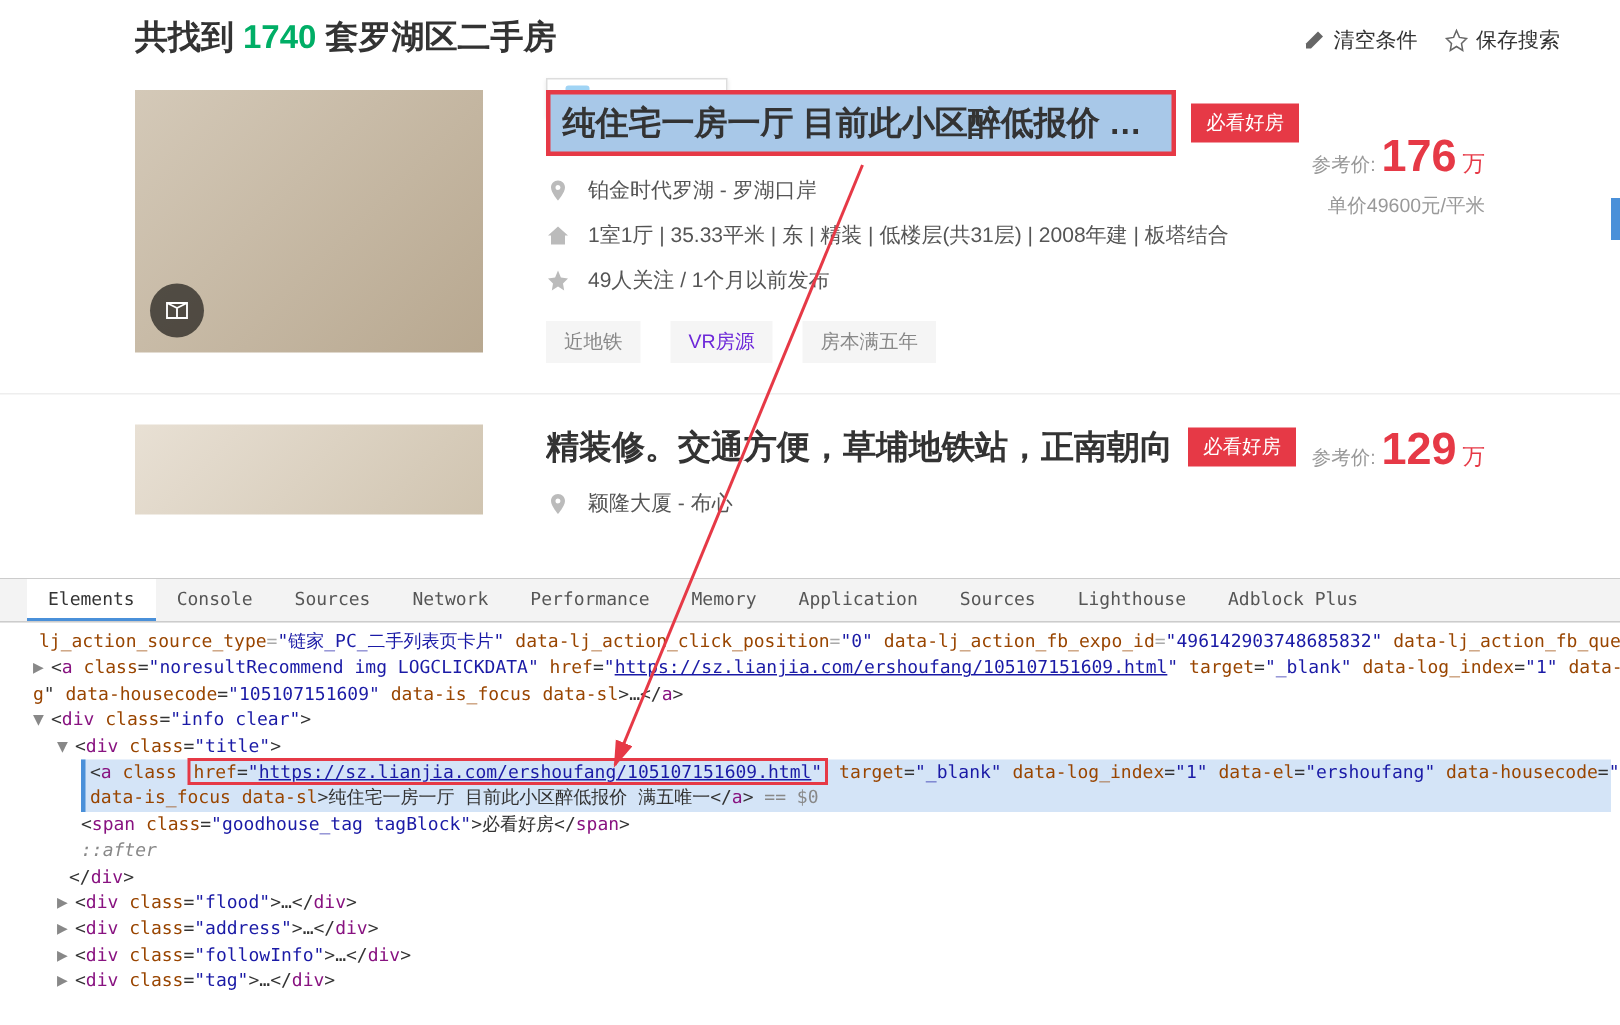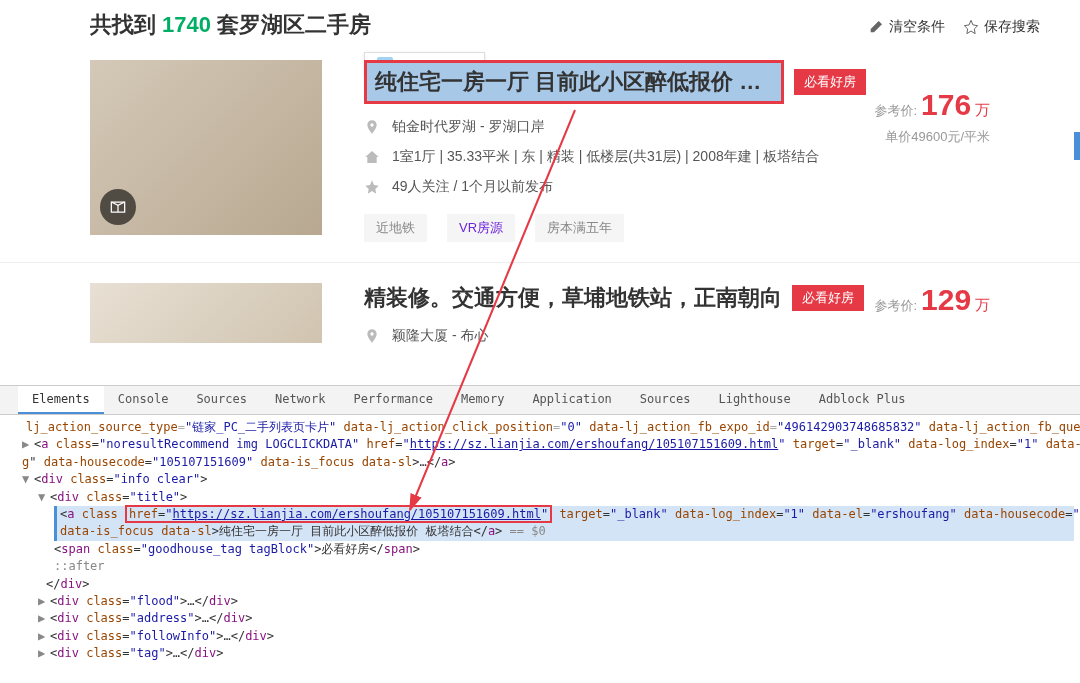--- a/index.html
+++ b/index.html
@@ -43,21 +43,21 @@
     .dt-line { white-space: pre; }
     .dt-line.cut { color: #aaa; margin-left: 20px; }
     .dt-line.hl { background: #d4e4f7; border-left: 3px solid #4a90d9; padding-left: 3px; }
     .arrow { color: #888; display: inline-block; width: 12px; }
     .tag-html { color: #881280; }
     .attr-name { color: #994500; text-align: right; }
     .attr-val { color: #1a1aa6; }
     .attr-url { color: #1a1aa6; text-decoration: underline; }
     .comment { color: #236e25; }
     .txt { color: #333; }
-    .pseudo { color: #888; }
+    .pseudo { color: #888; font-style: italic; }
     .redbox { border: 2.5px solid #e63946; padding: 0 2px; }
     .selsize { color: #888; }
     
     .arrow-line { position: absolute; pointer-events: none; z-index: 5; }
   </style>
 </head>
 <body>
 
 <div class="top-section">
   <div class="result-count">
@@ -176,21 +176,21 @@
     <div class="dt-tab">Lighthouse</div>
     <div class="dt-tab">Adblock Plus</div>
   </div>
   <div class="dt-content" id="dt-content">
       <div class="dt-line cut"><span class="attr-name">lj_action_source_type</span>=<span class="attr-val">"链家_PC_二手列表页卡片"</span> <span class="attr-name">data-lj_action_click_position</span>=<span class="attr-val">"0"</span> <span class="attr-name">data-lj_action_fb_expo_id</span>=<span class="attr-val">"496142903748685832"</span> <span class="attr-name">data-lj_action_fb_query_id</span>= = =&gt;</div>
       <div class="dt-line" style="margin-left:16px;"><span class="arrow">▶</span>&lt;<span class="tag-html">a</span> <span class="attr-name">class</span>=<span class="attr-val">"noresultRecommend img LOGCLICKDATA"</span> <span class="attr-name">href</span>=<span class="attr-val">"<span class="attr-url">https://sz.lianjia.com/ershoufang/105107151609.html</span>"</span> <span class="attr-name">target</span>=<span class="attr-val">"_blank"</span> <span class="attr-name">data-log_index</span>=<span class="attr-val">"1"</span> <span class="attr-name">data-el</span>= =  data-sl</div>
       <div class="dt-line" style="margin-left:16px;"><span class="attr-name">g</span>" <span class="attr-name">data-housecode</span>=<span class="attr-val">"105107151609"</span> <span class="attr-name">data-is_focus</span> <span class="attr-name">data-sl</span>&gt;…&lt;/<span class="tag-html">a</span>&gt;</div>
       <div class="dt-line" style="margin-left:16px;"><span class="arrow">▼</span>&lt;<span class="tag-html">div</span> <span class="attr-name">class</span>=<span class="attr-val">"info clear"</span>&gt;</div>
       <div class="dt-line" style="margin-left:32px;"><span class="arrow">▼</span>&lt;<span class="tag-html">div</span> <span class="attr-name">class</span>=<span class="attr-val">"title"</span>&gt;</div>
       <div class="dt-line hl" style="margin-left:48px;">&lt;<span class="tag-html">a</span> <span class="attr-name">class</span> <span class="redbox"><span class="attr-name">href</span>=<span class="attr-val">"<span class="attr-url">https://sz.lianjia.com/ershoufang/105107151609.html</span>"</span></span> <span class="attr-name">target</span>=<span class="attr-val">"_blank"</span> <span class="attr-name">data-log_index</span>=<span class="attr-val">"1"</span> <span class="attr-name">data-el</span>=<span class="attr-val">"ershoufang"</span> <span class="attr-name">data-housecode</span>=<span class="attr-val">"105107151609"</span></div>
-      <div class="dt-line hl" style="margin-left:48px;"><span class="attr-name">data-is_focus</span> <span class="attr-name">data-sl</span>&gt;<span class="txt">纯住宅一房一厅 目前此小区醉低报价 板塔结合</span>&lt;/<span class="tag-html">a</span>&gt; <span class="selsize">== $0</span></div>
+      <div class="dt-line hl" style="margin-left:48px;"><span class="attr-name">data-is_focus</span> <span class="attr-name">data-sl</span>&gt;<span class="txt">纯住宅一房一厅 目前此小区醉低报价 满五唯一</span>&lt;/<span class="tag-html">a</span>&gt; <span class="selsize">== $0</span></div>
       <div class="dt-line" style="margin-left:48px;"><span class="comment"></span></div>
       <div class="dt-line" style="margin-left:48px;">&lt;<span class="tag-html">span</span> <span class="attr-name">class</span>=<span class="attr-val">"goodhouse_tag tagBlock"</span>&gt;<span class="txt">必看好房</span>&lt;/<span class="tag-html">span</span>&gt;</div>
       <div class="dt-line" style="margin-left:48px;"><span class="pseudo">::after</span></div>
       <div class="dt-line" style="margin-left:40px;">&lt;/<span class="tag-html">div</span>&gt;</div>
       <div class="dt-line" style="margin-left:32px;"><span class="arrow">▶</span>&lt;<span class="tag-html">div</span> <span class="attr-name">class</span>=<span class="attr-val">"flood"</span>&gt;…&lt;/<span class="tag-html">div</span>&gt;</div>
       <div class="dt-line" style="margin-left:32px;"><span class="arrow">▶</span>&lt;<span class="tag-html">div</span> <span class="attr-name">class</span>=<span class="attr-val">"address"</span>&gt;…&lt;/<span class="tag-html">div</span>&gt;</div>
       <div class="dt-line" style="margin-left:32px;"><span class="arrow">▶</span>&lt;<span class="tag-html">div</span> <span class="attr-name">class</span>=<span class="attr-val">"followInfo"</span>&gt;…&lt;/<span class="tag-html">div</span>&gt;</div>
       <div class="dt-line" style="margin-left:32px;"><span class="arrow">▶</span>&lt;<span class="tag-html">div</span> <span class="attr-name">class</span>=<span class="attr-val">"tag"</span>&gt;…&lt;/<span class="tag-html">div</span>&gt;</div>
     </div>
 </div>

